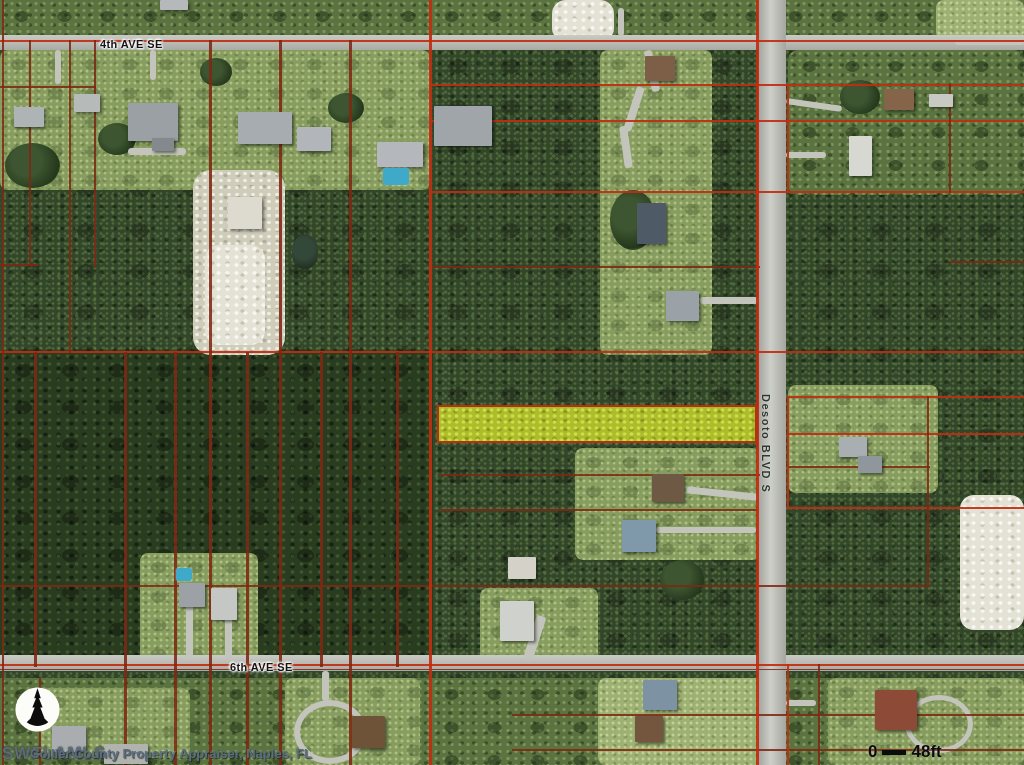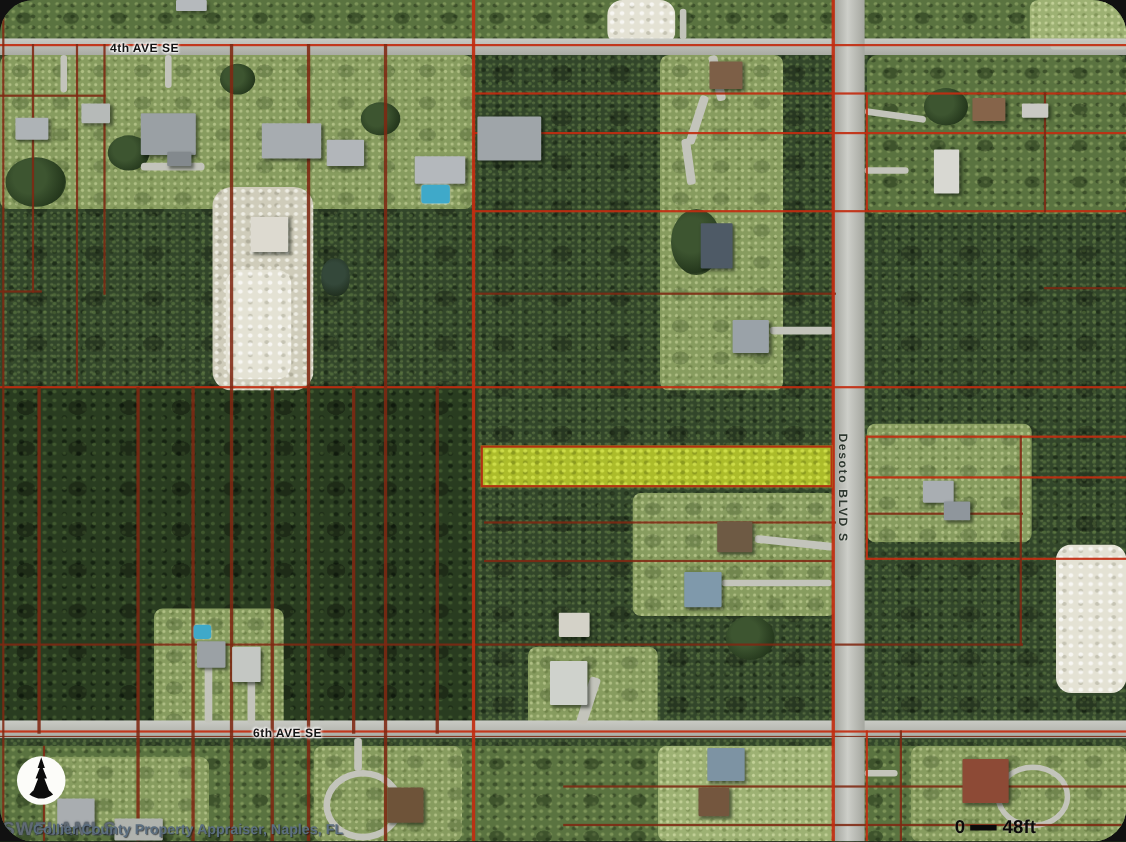--- a/index.html
+++ b/index.html
@@ -10,21 +10,20 @@
   
   .t-forest{
     background-color:#32462a;
     background-image:
       radial-gradient(rgba(0,0,0,.22) 25%,transparent 26%),
       radial-gradient(rgba(104,134,72,.5) 1.3px,transparent 2.3px),
       radial-gradient(rgba(14,26,12,.55) 1.7px,transparent 2.8px),
       radial-gradient(rgba(150,176,102,.3) 1px,transparent 1.9px);
     background-size:53px 41px,9px 8px,13px 11px,6px 5px;
     background-position:7px 5px,0 0,4px 3px,2px 1px;
-    border-radius:31px;
   }
   .t-forestD{
     background-color:#293c20;
     background-image:
       radial-gradient(rgba(0,0,0,.28) 25%,transparent 26%),
       radial-gradient(rgba(92,122,64,.45) 1.3px,transparent 2.3px),
       radial-gradient(rgba(8,18,8,.6) 1.7px,transparent 2.8px);
     background-size:47px 37px,9px 8px,13px 11px;
   }
   .t-scrub{

